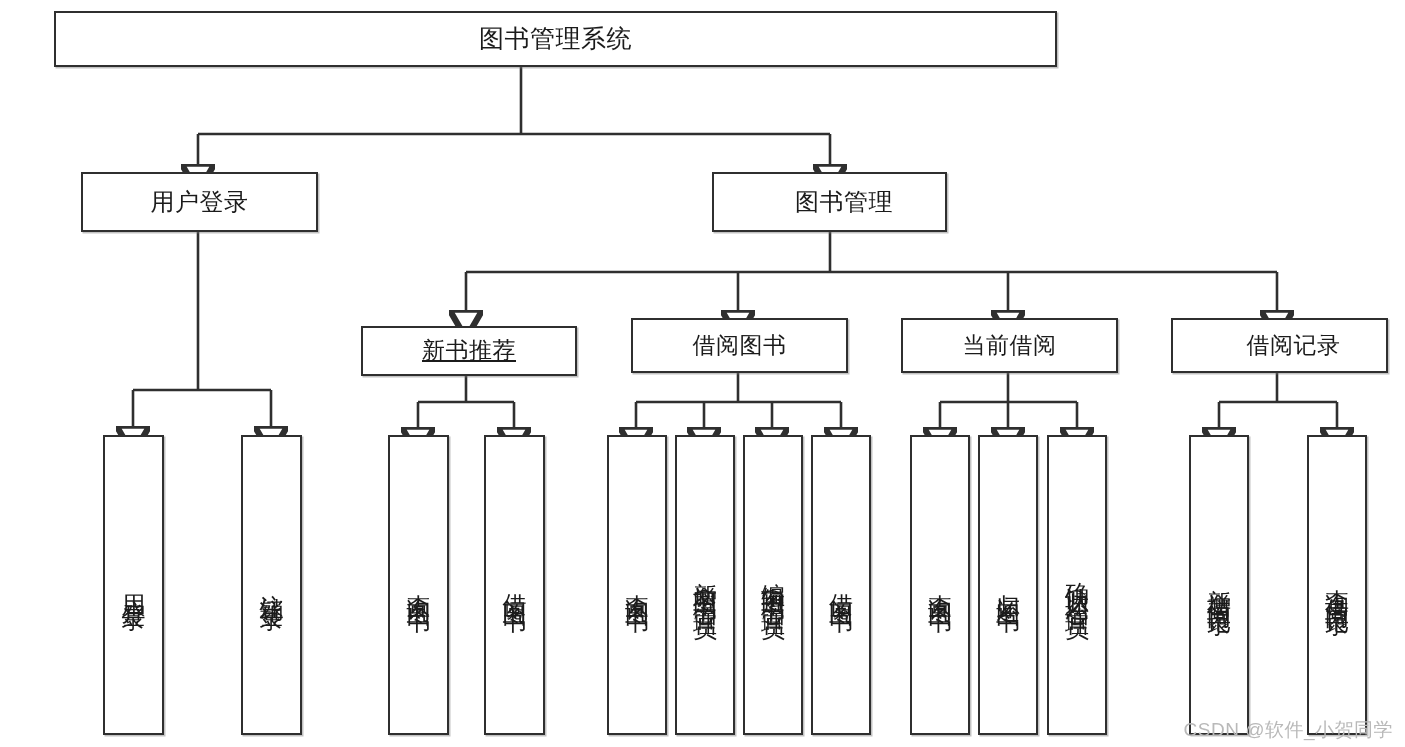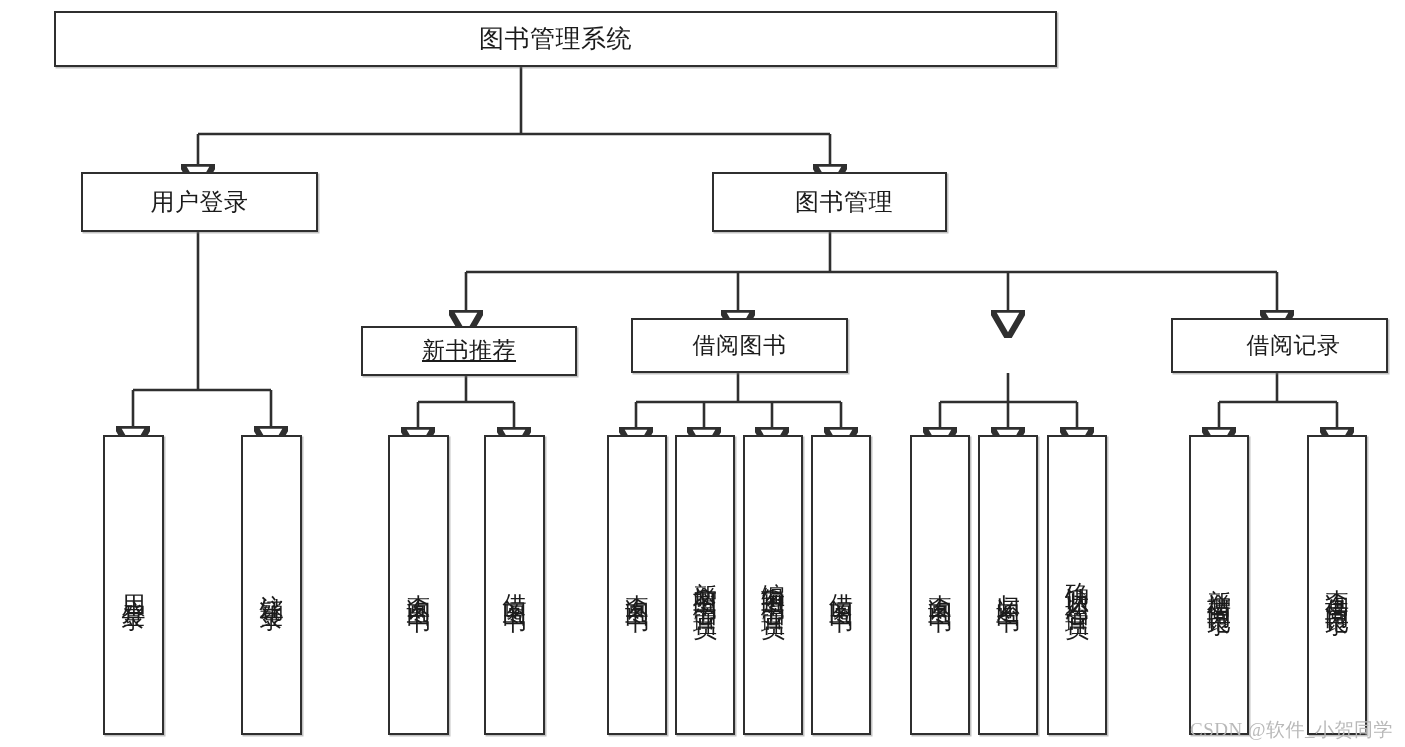--- a/index.html
+++ b/index.html
@@ -75,21 +75,21 @@
 
   
   #watermark {
     position: absolute;
     right: 12px;
     bottom: 4px;
     font-size: 19px;
     color: #b9b9b9;
     letter-spacing: 0.5px;
     white-space: nowrap;
-    font-family: Liberation Serif, serif;
+    font-family: Liberation Sans, sans-serif;
   }
 </style>
 </head>
 <body>
 
 <div id="canvas">
 
   <svg id="wires" viewBox="0 0 1405 747" width="1405" height="747" aria-hidden="true">
     <defs>
       <marker id="arrow" viewBox="0 0 12 14" refX="1" refY="7" markerWidth="11" markerHeight="13" orient="auto-start-reverse">
@@ -153,20 +153,23 @@
   </div>
 
   <div class="node lvl3" style="left:361px; top:326px; width:216px; height:50px;text-decoration:underline;">
     <span class="lbl">新书推荐</span>
   </div>
 
   <div class="node lvl3" style="left:631px; top:318px; width:217px; height:55px;">
     <span class="lbl">借阅图书</span>
   </div>
 
+  <div class="node lvl3" style="left:901px; top:318px; width:217px; height:55px;">
+    <span class="lbl">当前借阅</span>
+  </div>
 
   <div class="node lvl3" style="left:1171px; top:318px; width:217px; height:55px;padding-left:28px;">
     <span class="lbl">借阅记录</span>
   </div>
 
   <div class="node leaf" style="left:103px; top:435px; width:61px; height:300px;">
     <span class="lbl">用户登录</span>
   </div>
 
   <div class="node leaf" style="left:241px; top:435px; width:61px; height:300px;">

